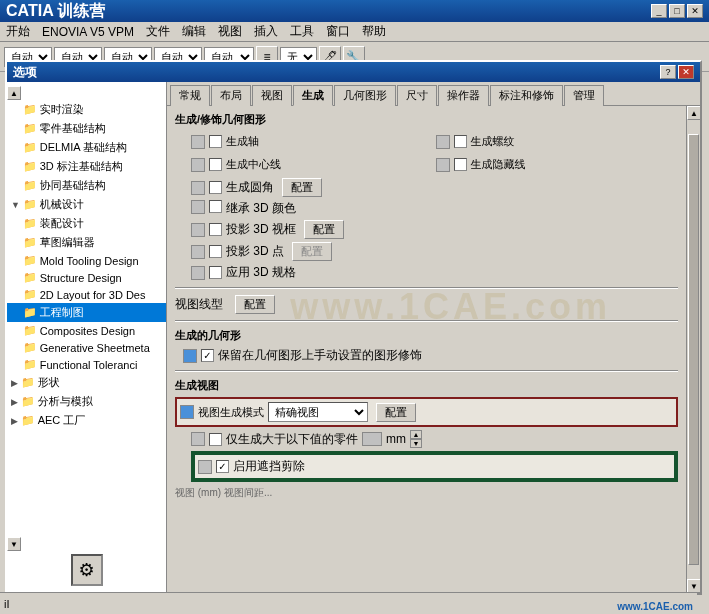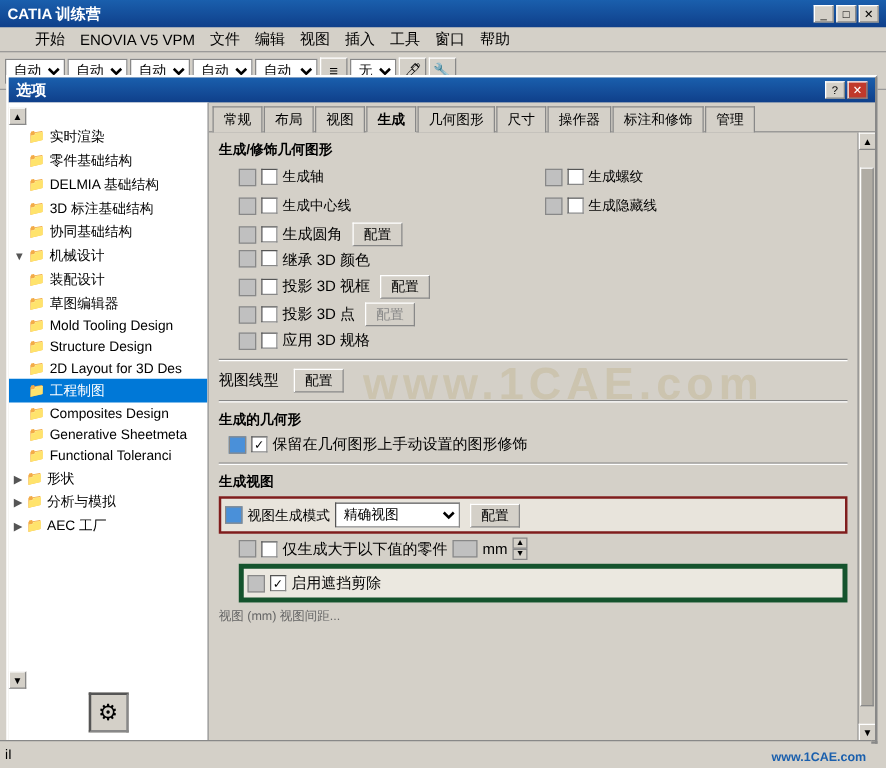--- a/index.html
+++ b/index.html
@@ -17,21 +17,21 @@
     .title-bar {
       background: linear-gradient(to bottom, #1a5fad, #0f3f8a);
       color: white;
       padding: 3px 6px;
       display: flex;
       align-items: center;
       justify-content: space-between;
       height: 22px;
     }
     .title-bar-title {
-      font-size: 12px;
+      font-size: 16px;
       font-weight: bold;
     }
     .title-bar-controls {
       display: flex;
       gap: 2px;
     }
     .title-btn {
       width: 16px; height: 14px;
       background: #d4d0c8;
       border: 1px solid #888;
@@ -41,21 +41,21 @@
       display: flex; align-items: center; justify-content: center;
       cursor: pointer;
       color: #000;
     }
 
     
     .menu-bar {
       background: #d4d0c8;
       display: flex;
       align-items: center;
-      padding: 2px 22px;
+      padding: 2px 0;
       height: 20px;
       border-bottom: 1px solid #888;
     }
     .menu-item {
       padding: 1px 6px;
       font-size: 12px;
       cursor: pointer;
     }
 
     

